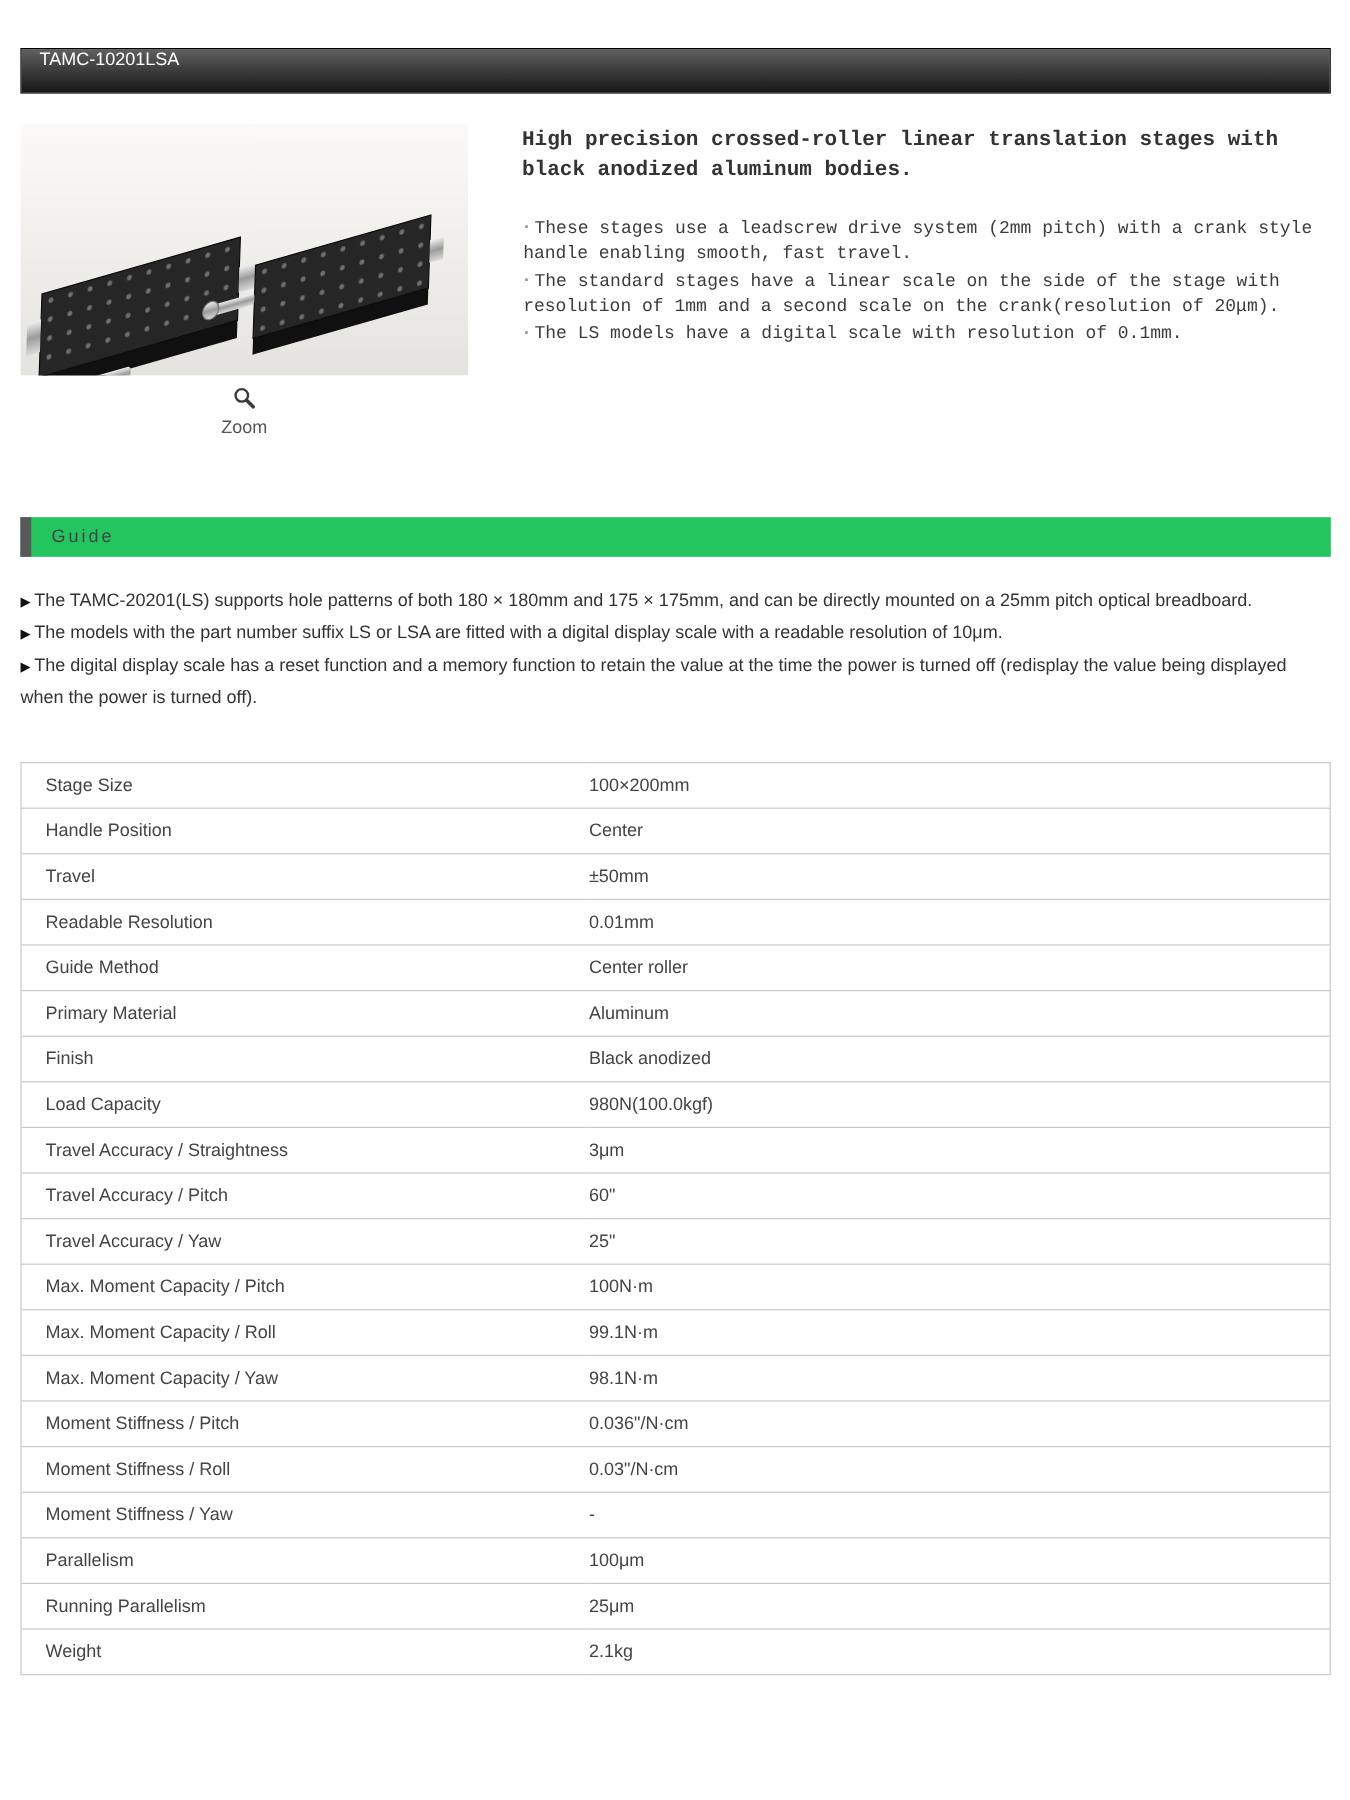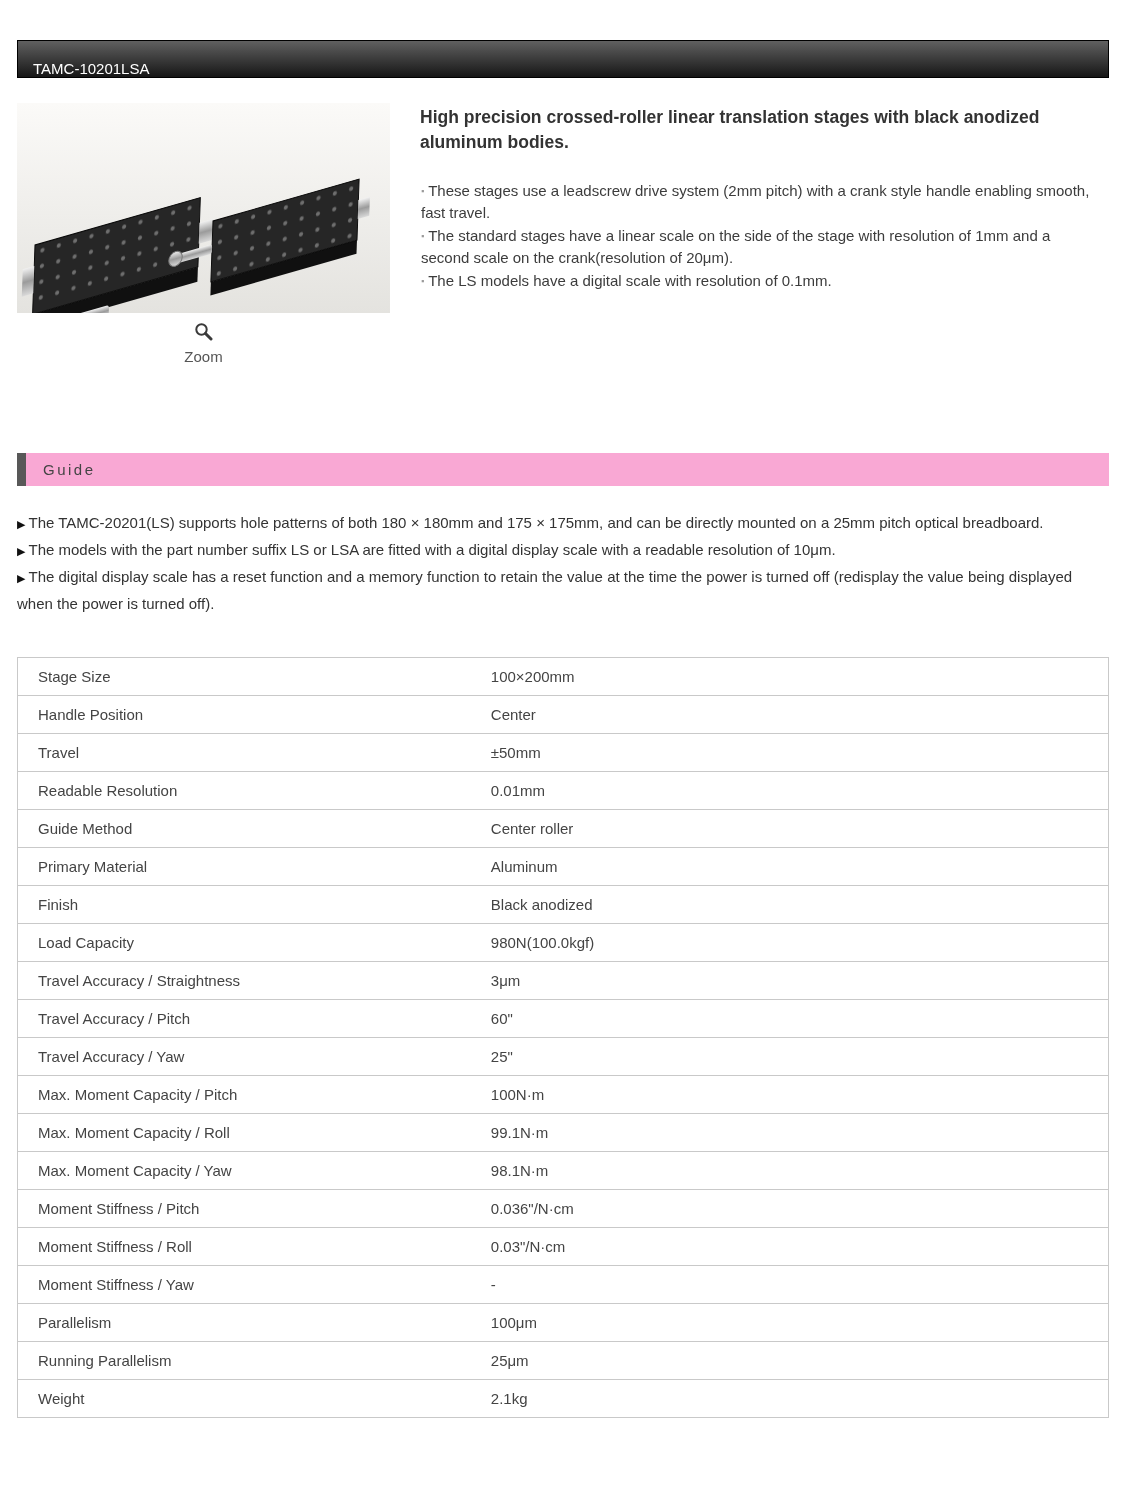--- a/index.html
+++ b/index.html
@@ -1,37 +1,37 @@
 <!DOCTYPE html>
 <html><head>
 <meta charset="utf-8">
 <style>
   html,body{margin:0;padding:0;background:#ffffff;}
   body{width:1125px;font-family:"Liberation Sans",sans-serif;color:#333;}
   .page{box-sizing:border-box;width:1125px;padding:40px 16px 24px 17px;}
 
   
   .topbar{height:38px;background:linear-gradient(#606060,#161616);border:1px solid #000;
-          display:flex;align-items:flex-end;padding-left:15px;box-sizing:border-box;}
+          display:flex;align-items:flex-start;padding-left:15px;box-sizing:border-box;}
   .topbar span{color:#fff;font-size:15px;}
 
   
   .product-row{display:flex;margin-top:25px;}
   .figure-col{flex:0 0 373px;width:373px;}
   .product-image{width:373px;height:210px;display:block;}
   .zoom-row{display:flex;justify-content:center;align-items:center;gap:7px;margin-top:9px;
             color:#555;font-size:15px;cursor:pointer;width:373px;flex-direction:column;}
-  .info-col{flex:1;padding-left:30px;padding-right:8px;}
+  .info-col{flex:1;padding-left:45px;padding-right:8px;font-family:Liberation Mono, monospace;}
   .product-heading{font-size:17.5px;line-height:1.45;margin:2px 0 0 0;color:#333;font-weight:bold;}
   .bullets{margin-top:24px;font-size:15px;color:#3c3c3c;}
   .bullet-line{margin:1px;line-height:21.5px;}
   .bullet-mark{color:#999;font-size:9px;vertical-align:2px;margin-right:4px;}
 
   
-  .guide-bar{margin-top:88px;height:33px;background:#f9a8d4;border-left:9px solid #585858;
+  .guide-bar{margin-top:66px;height:33px;background:#22c55e;border-left:9px solid #585858;
              display:flex;align-items:center;padding-left:17px;box-sizing:border-box;}
   .guide-title{font-size:15px;color:#444;letter-spacing:2.5px;}
   .guide-items{margin-top:24px;font-size:15px;color:#333;}
   .guide-line{margin:0;line-height:26px;}
   .guide-arrow{font-size:11px;margin-right:3px;color:#111;}
 
   
   .spec-table{margin-top:40px;width:100%;border-collapse:collapse;border:1px solid #c9c9c9;padding-left:45px;}
   .spec-table td{border-bottom:1px solid #c9c9c9;font-size:15px;color:#444;}
   td.spec-label{width:43.2%;padding:10px 8px 10px 20px;}

